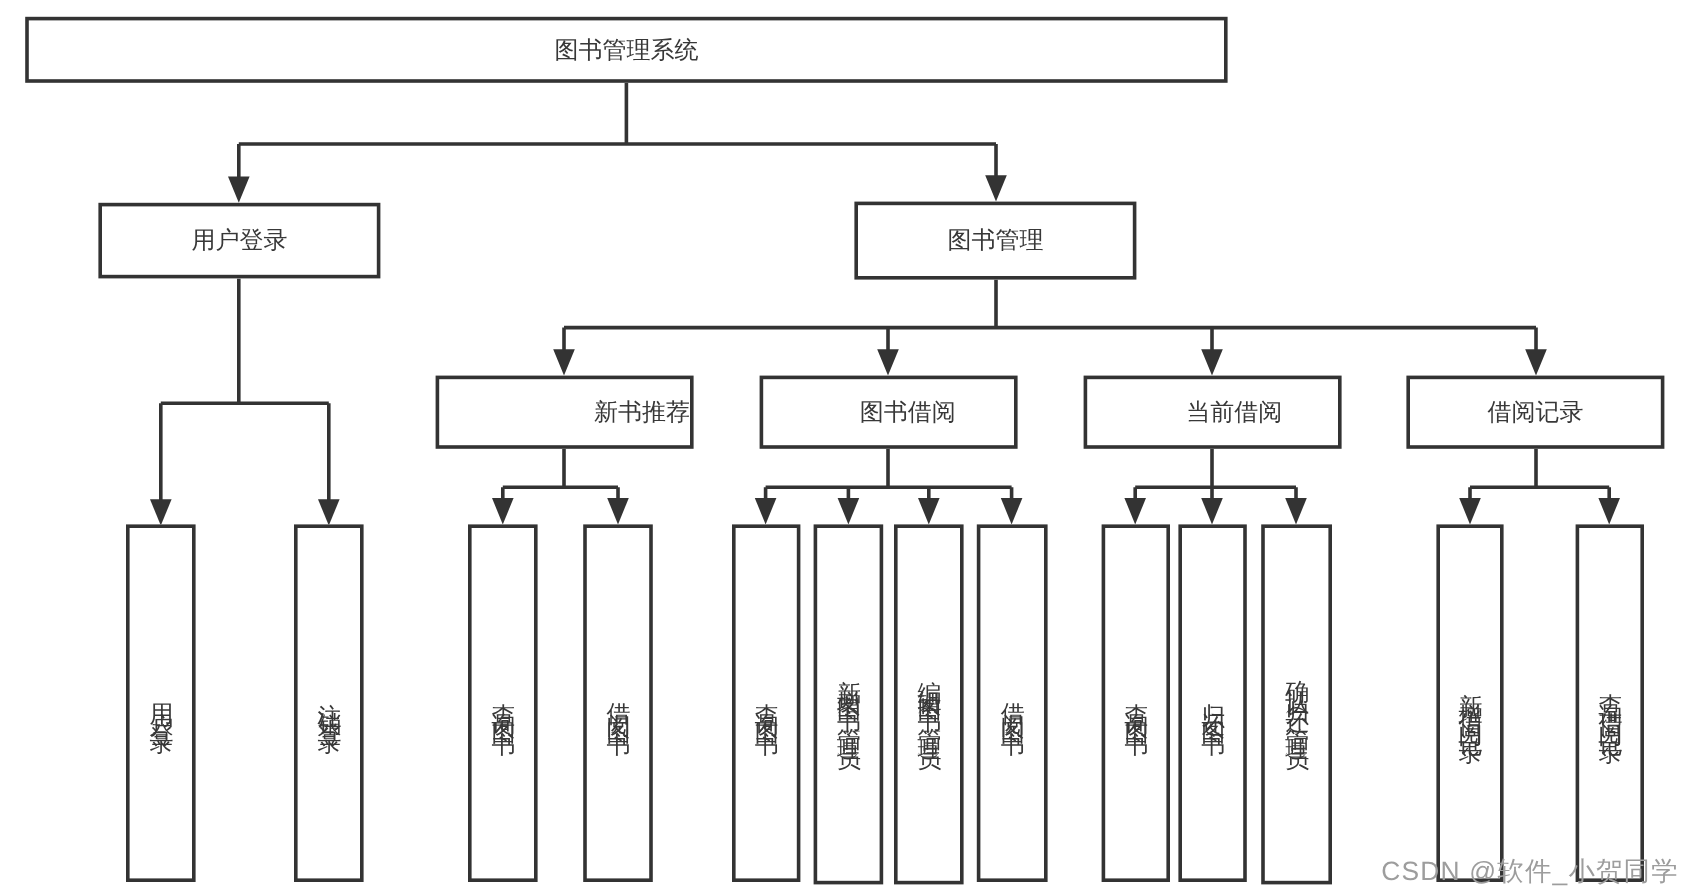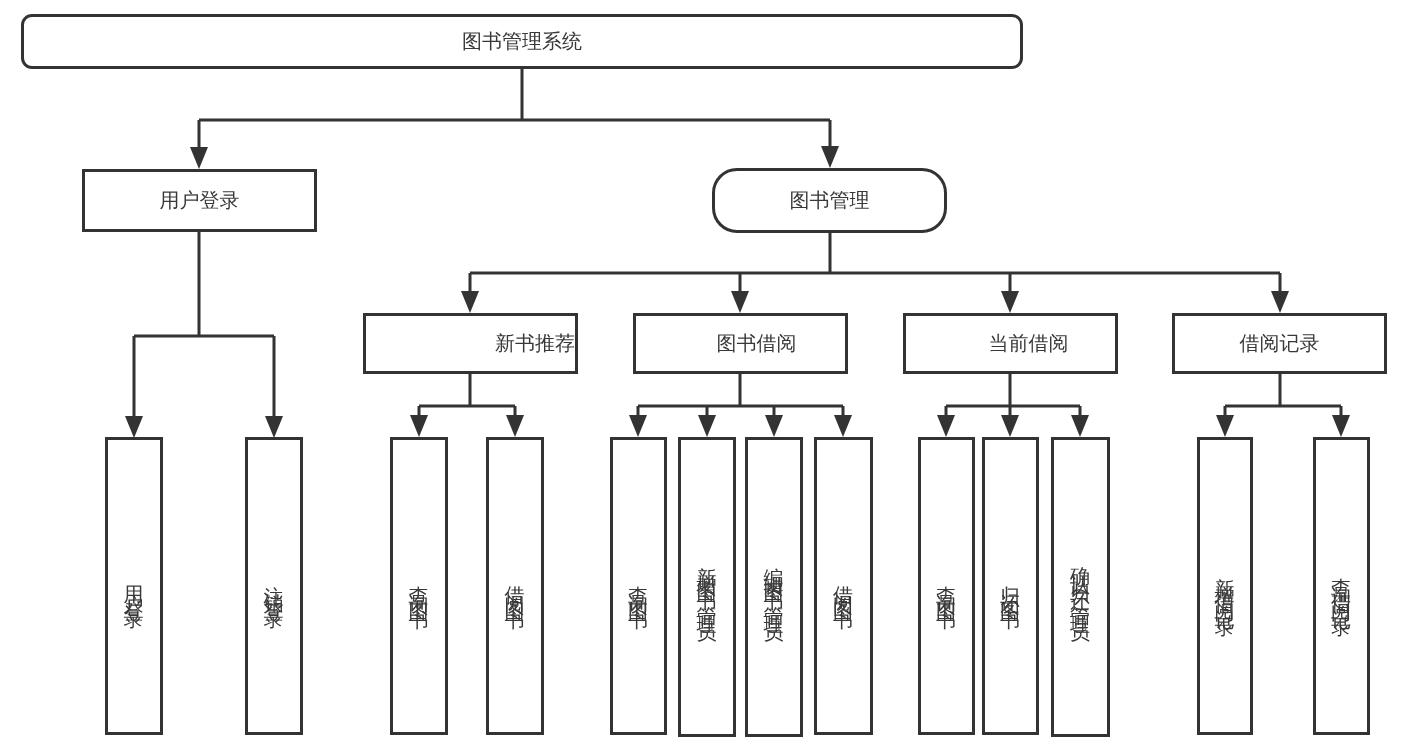--- a/index.html
+++ b/index.html
@@ -60,28 +60,28 @@
       <polygon points="765,415 783,415 774,437"></polygon>
       <polygon points="834,415 852,415 843,437"></polygon>
       <polygon points="937,415 955,415 946,437"></polygon>
       <polygon points="1001,415 1019,415 1010,437"></polygon>
       <polygon points="1071,415 1089,415 1080,437"></polygon>
       <polygon points="1216,415 1234,415 1225,437"></polygon>
       <polygon points="1332,415 1350,415 1341,437"></polygon>
     </g>
   </svg>
 
-  <div class="node" style="left:21px;top:14px;width:1002px;height:55px;border-radius:11px;">
+  <div class="node" style="left:21px;top:14px;width:1002px;height:55px;">
     <span>图书管理系统</span>
   </div>
 
   <div class="node" style="left:82px;top:169px;width:235px;height:63px;">
     <span>用户登录</span>
   </div>
-  <div class="node" style="left:712px;top:168px;width:235px;height:65px;border-radius:25px;">
+  <div class="node" style="left:712px;top:168px;width:235px;height:65px;">
     <span>图书管理</span>
   </div>
 
   <div class="node" style="left:363px;top:313px;width:215px;height:61px;justify-content:flex-end;">
     <span>新书推荐</span>
   </div>
   <div class="node" style="left:633px;top:313px;width:215px;height:61px;padding-left:32px;">
     <span>图书借阅</span>
   </div>
   <div class="node" style="left:903px;top:313px;width:215px;height:61px;padding-left:36px;">
@@ -128,14 +128,15 @@
     <span class="vtext">确认归还（管理员）</span>
   </div>
 
   <div class="node" style="left:1197px;top:437px;width:56px;height:298px;">
     <span class="vtext">新增借阅记录</span>
   </div>
   <div class="node" style="left:1313px;top:437px;width:57px;height:298px;">
     <span class="vtext">查询借阅记录</span>
   </div>
 
+  <div class="watermark">CSDN @软件_小贺同学</div>
 
 </div>
 
 </body></html>

